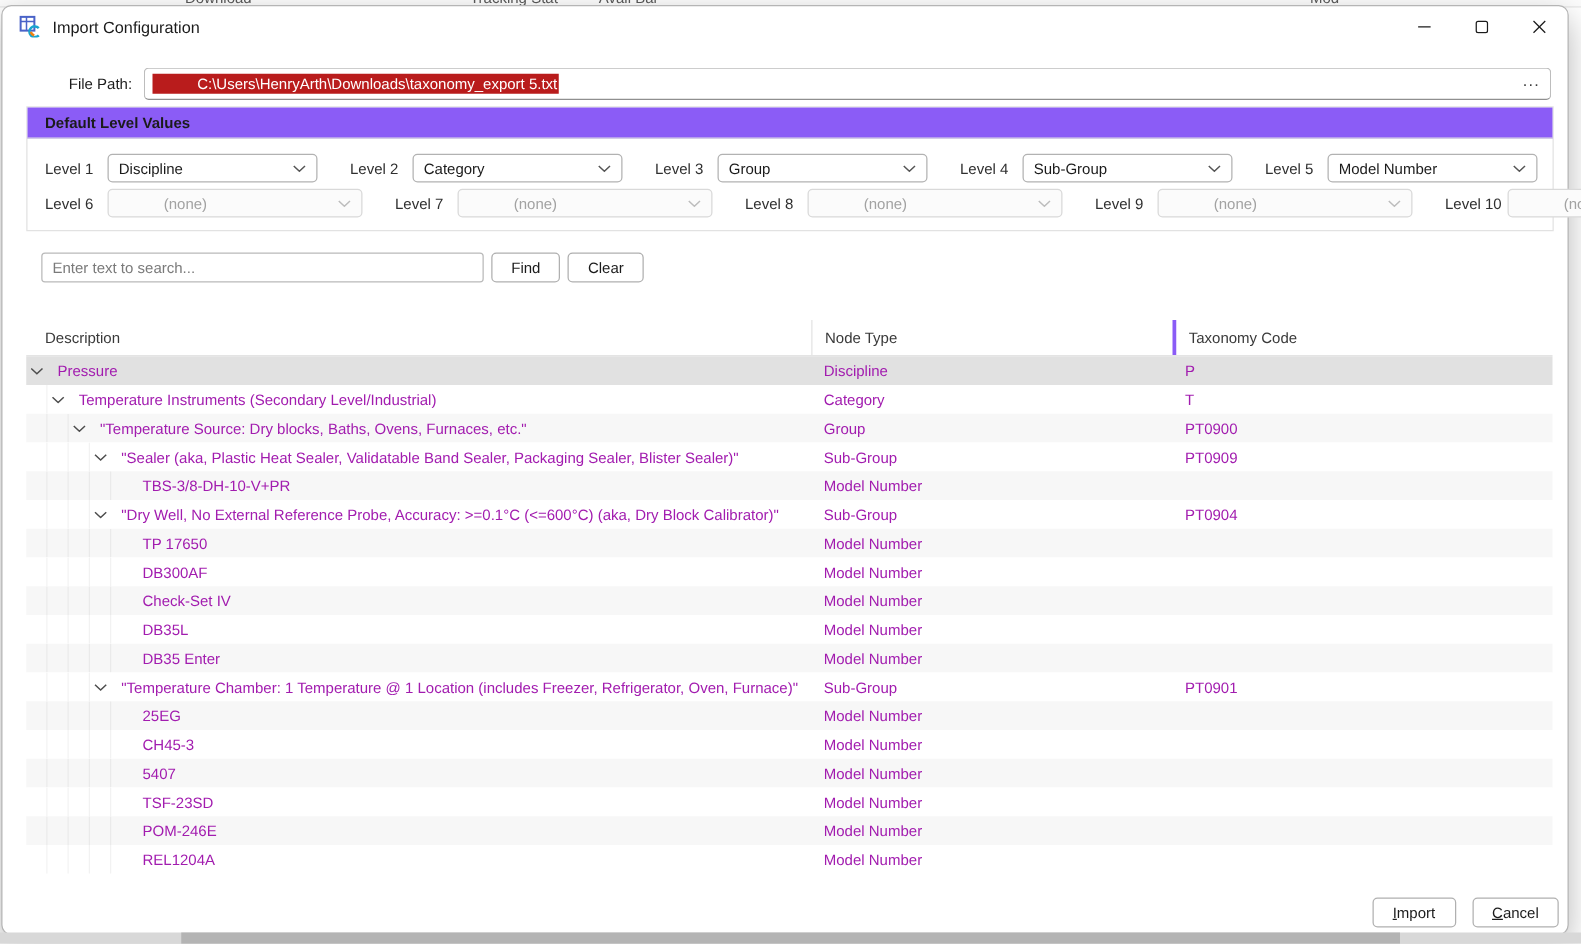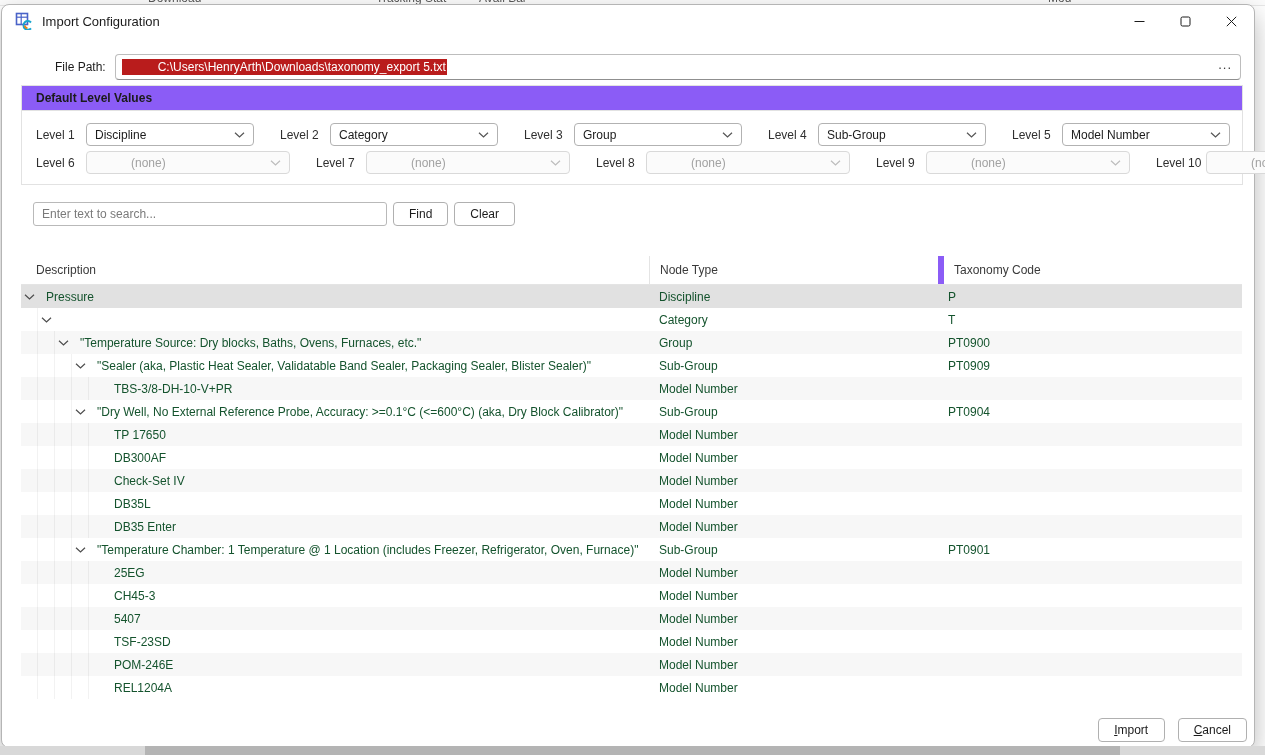--- a/index.html
+++ b/index.html
@@ -54,22 +54,22 @@
   .search-input::placeholder{color:#7a7a7a;}
   .btn{height:24px;border:1px solid #b0b0b0;border-radius:4px;background:#fff;font-size:12px;
     padding:0 15px;color:#1b1b1b;font-family:"Liberation Sans",sans-serif;cursor:default;}
 
   
   .table{position:absolute;top:251px;left:19px;width:1221px;}
   .thead{display:flex;height:28px;border-bottom:1px solid #e4e4e4;font-size:12px;color:#3a3a3a;}
   .th{display:flex;align-items:center;height:100%;}
   .th-desc{width:628px;padding-left:15px;box-sizing:border-box;}
   .th-node{width:289px;padding-left:10px;border-left:1px solid #e4e4e4;box-sizing:border-box;}
-  .th-tax{flex:1;padding-left:10px;border-left:6px solid #8b5cf6;box-sizing:border-box;}
-  .trow{display:flex;height:23px;align-items:center;font-size:12px;color:#14532d;background:#fff;}
+  .th-tax{flex:1;padding-left:10px;border-left:3px solid #8b5cf6;box-sizing:border-box;}
+  .trow{display:flex;height:23px;align-items:center;font-size:12px;color:#a21caf;background:#fff;}
   .trow.alt{background:#f7f7f7;}
   .trow.selected{background:#e1e1e1;}
   .cell-desc{width:628px;display:flex;align-items:center;height:100%;overflow:hidden;white-space:nowrap;flex:none;}
   .indent{width:16px;height:100%;border-right:1px solid rgba(0,0,0,0.05);flex:none;}
   .chev-cell{width:16px;height:100%;flex:none;display:flex;align-items:center;justify-content:center;color:#4d4d4d;}
   .desc-text{margin-left:9px;}
   .cell-node{width:289px;padding-left:10px;box-sizing:border-box;flex:none;overflow:hidden;white-space:nowrap;}
   .cell-tax{flex:1;padding-left:10px;box-sizing:border-box;overflow:hidden;white-space:nowrap;}
 
   
@@ -272,20 +272,21 @@
           <div class="cell-tax">P</div>
         </div>
         <div class="trow">
           <div class="cell-desc">
             <span class="indent"></span>
             <span class="chev-cell">
               <svg width="11" height="6" viewBox="0 0 11 6">
                 <path d="M1 0.8 L5.5 5 L10 0.8" fill="none" stroke="currentColor" stroke-width="1.2"></path>
               </svg>
             </span>
+            <span class="desc-text">Temperature Instruments (Secondary Level/Industrial)</span>
           </div>
           <div class="cell-node">Category</div>
           <div class="cell-tax">T</div>
         </div>
         <div class="trow alt">
           <div class="cell-desc">
             <span class="indent"></span>
             <span class="indent"></span>
             <span class="chev-cell">
               <svg width="11" height="6" viewBox="0 0 11 6">

